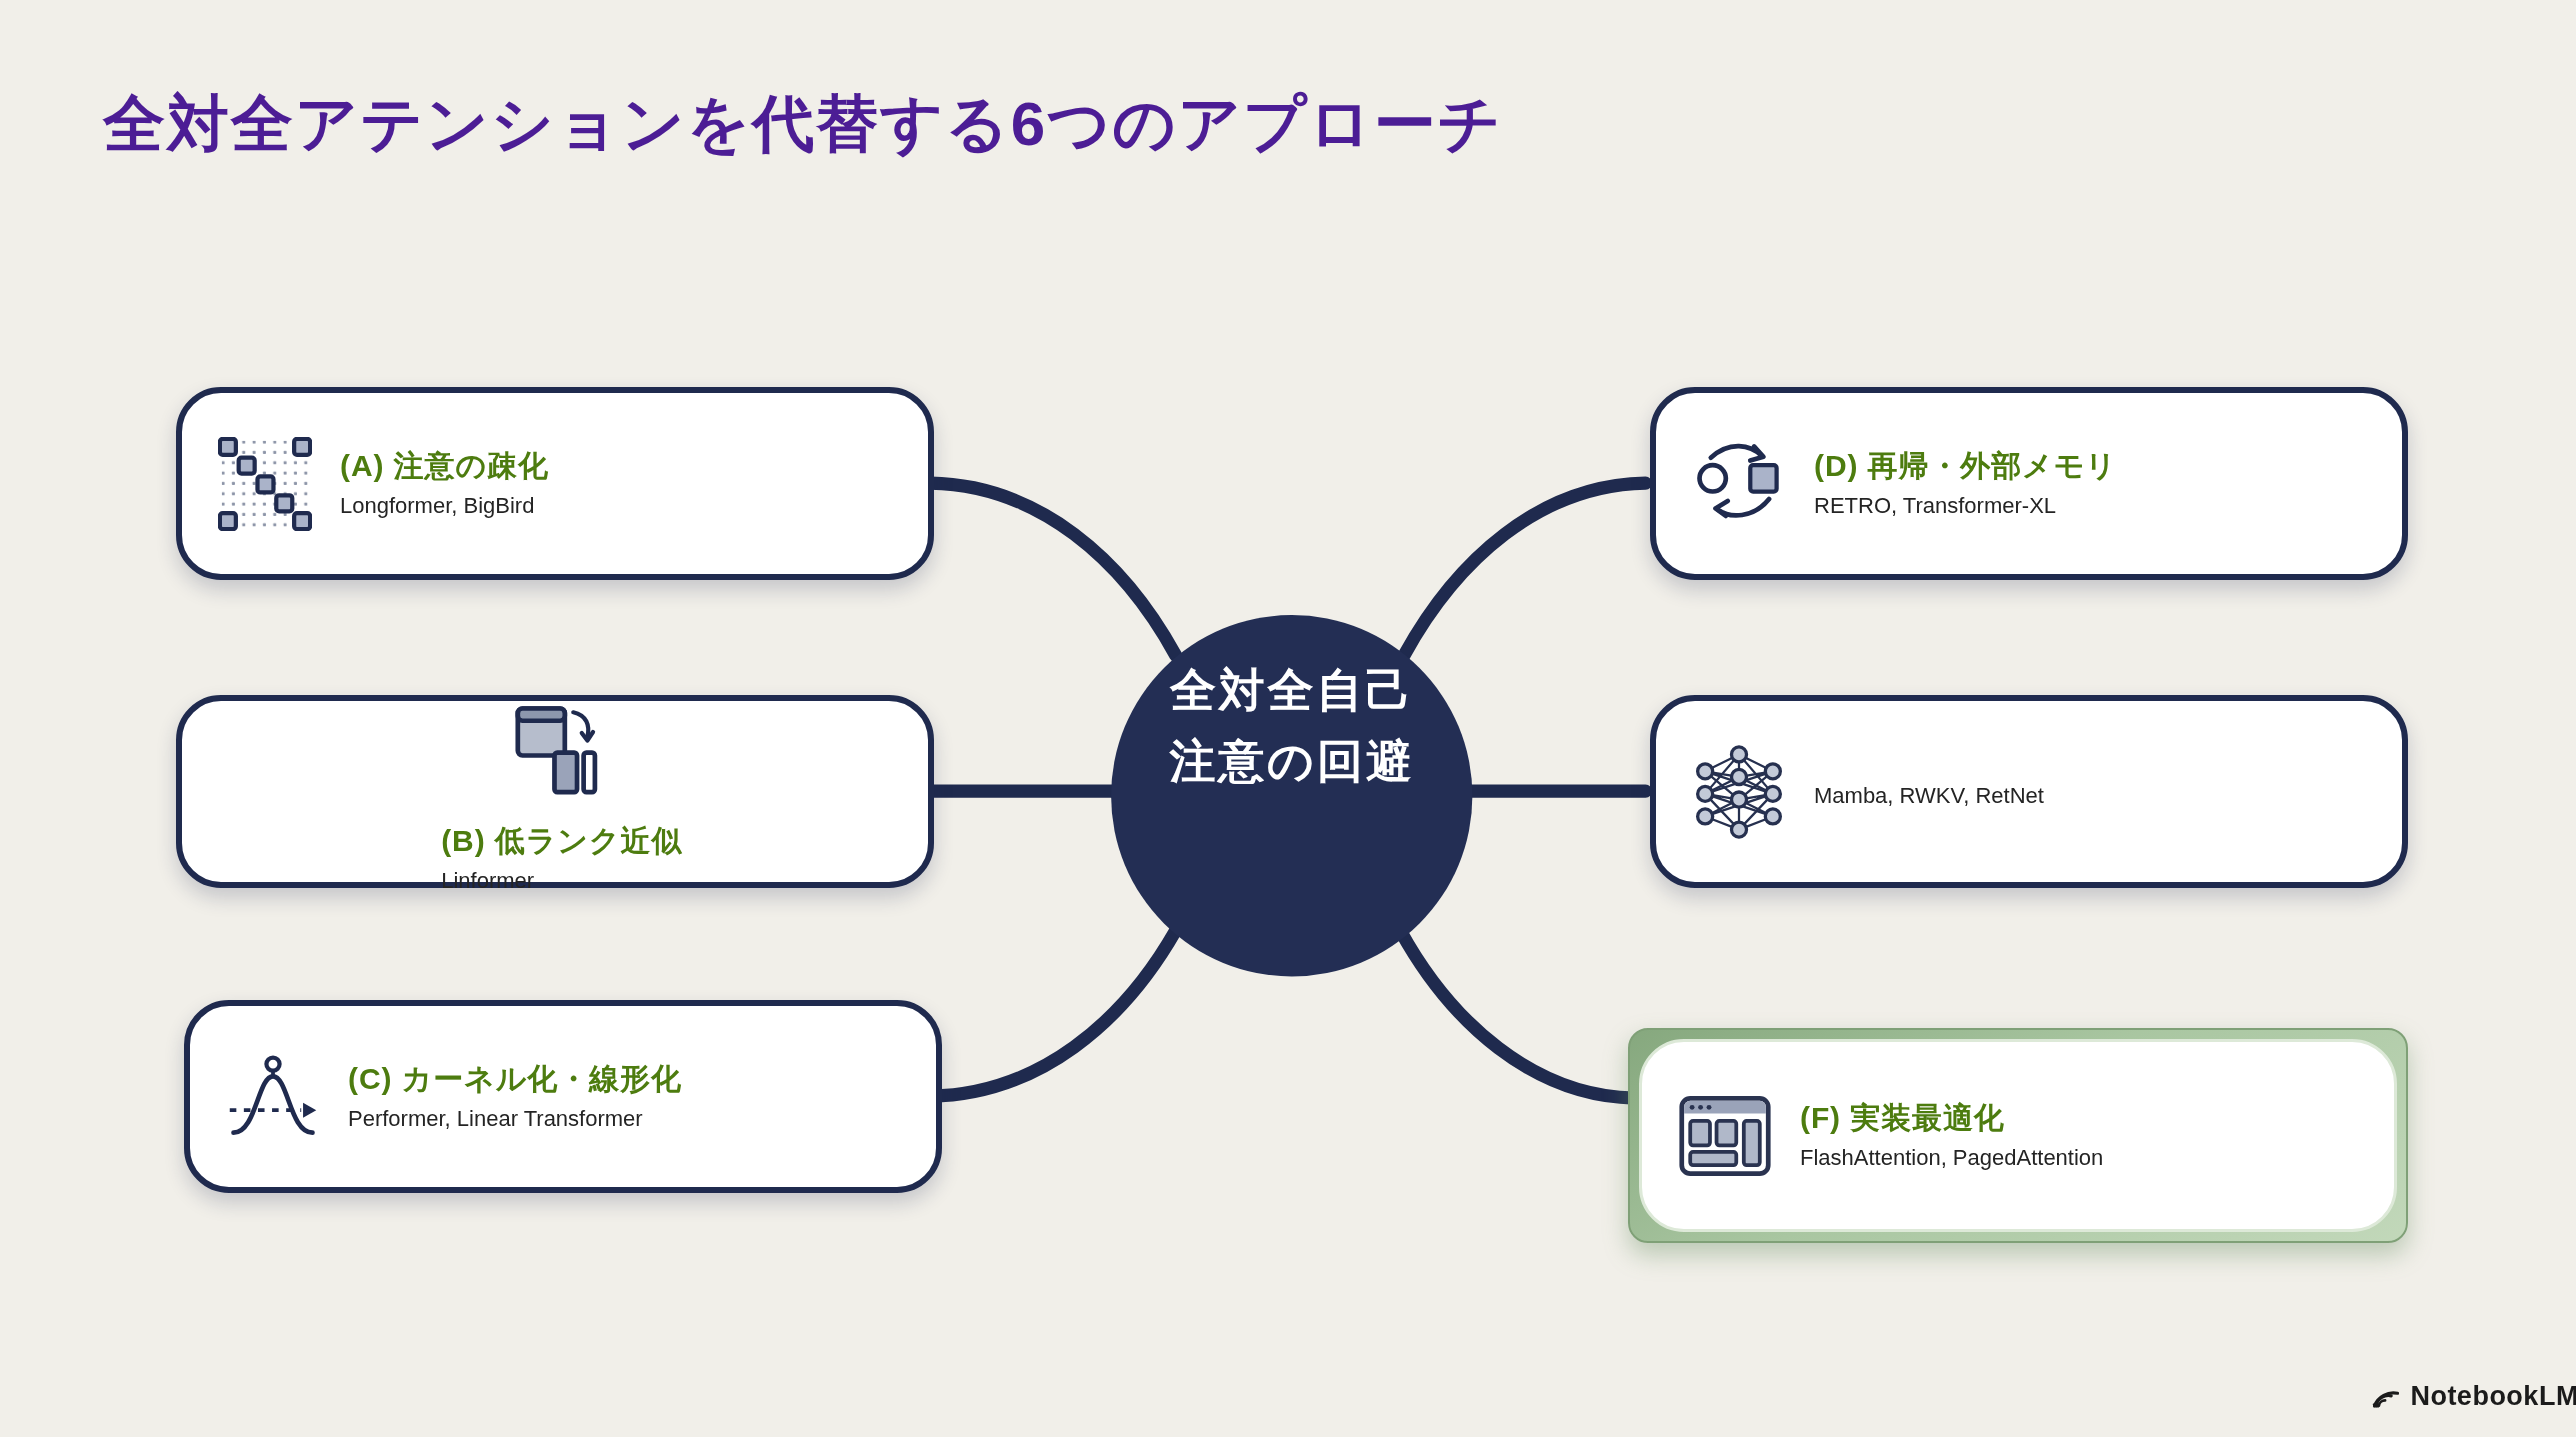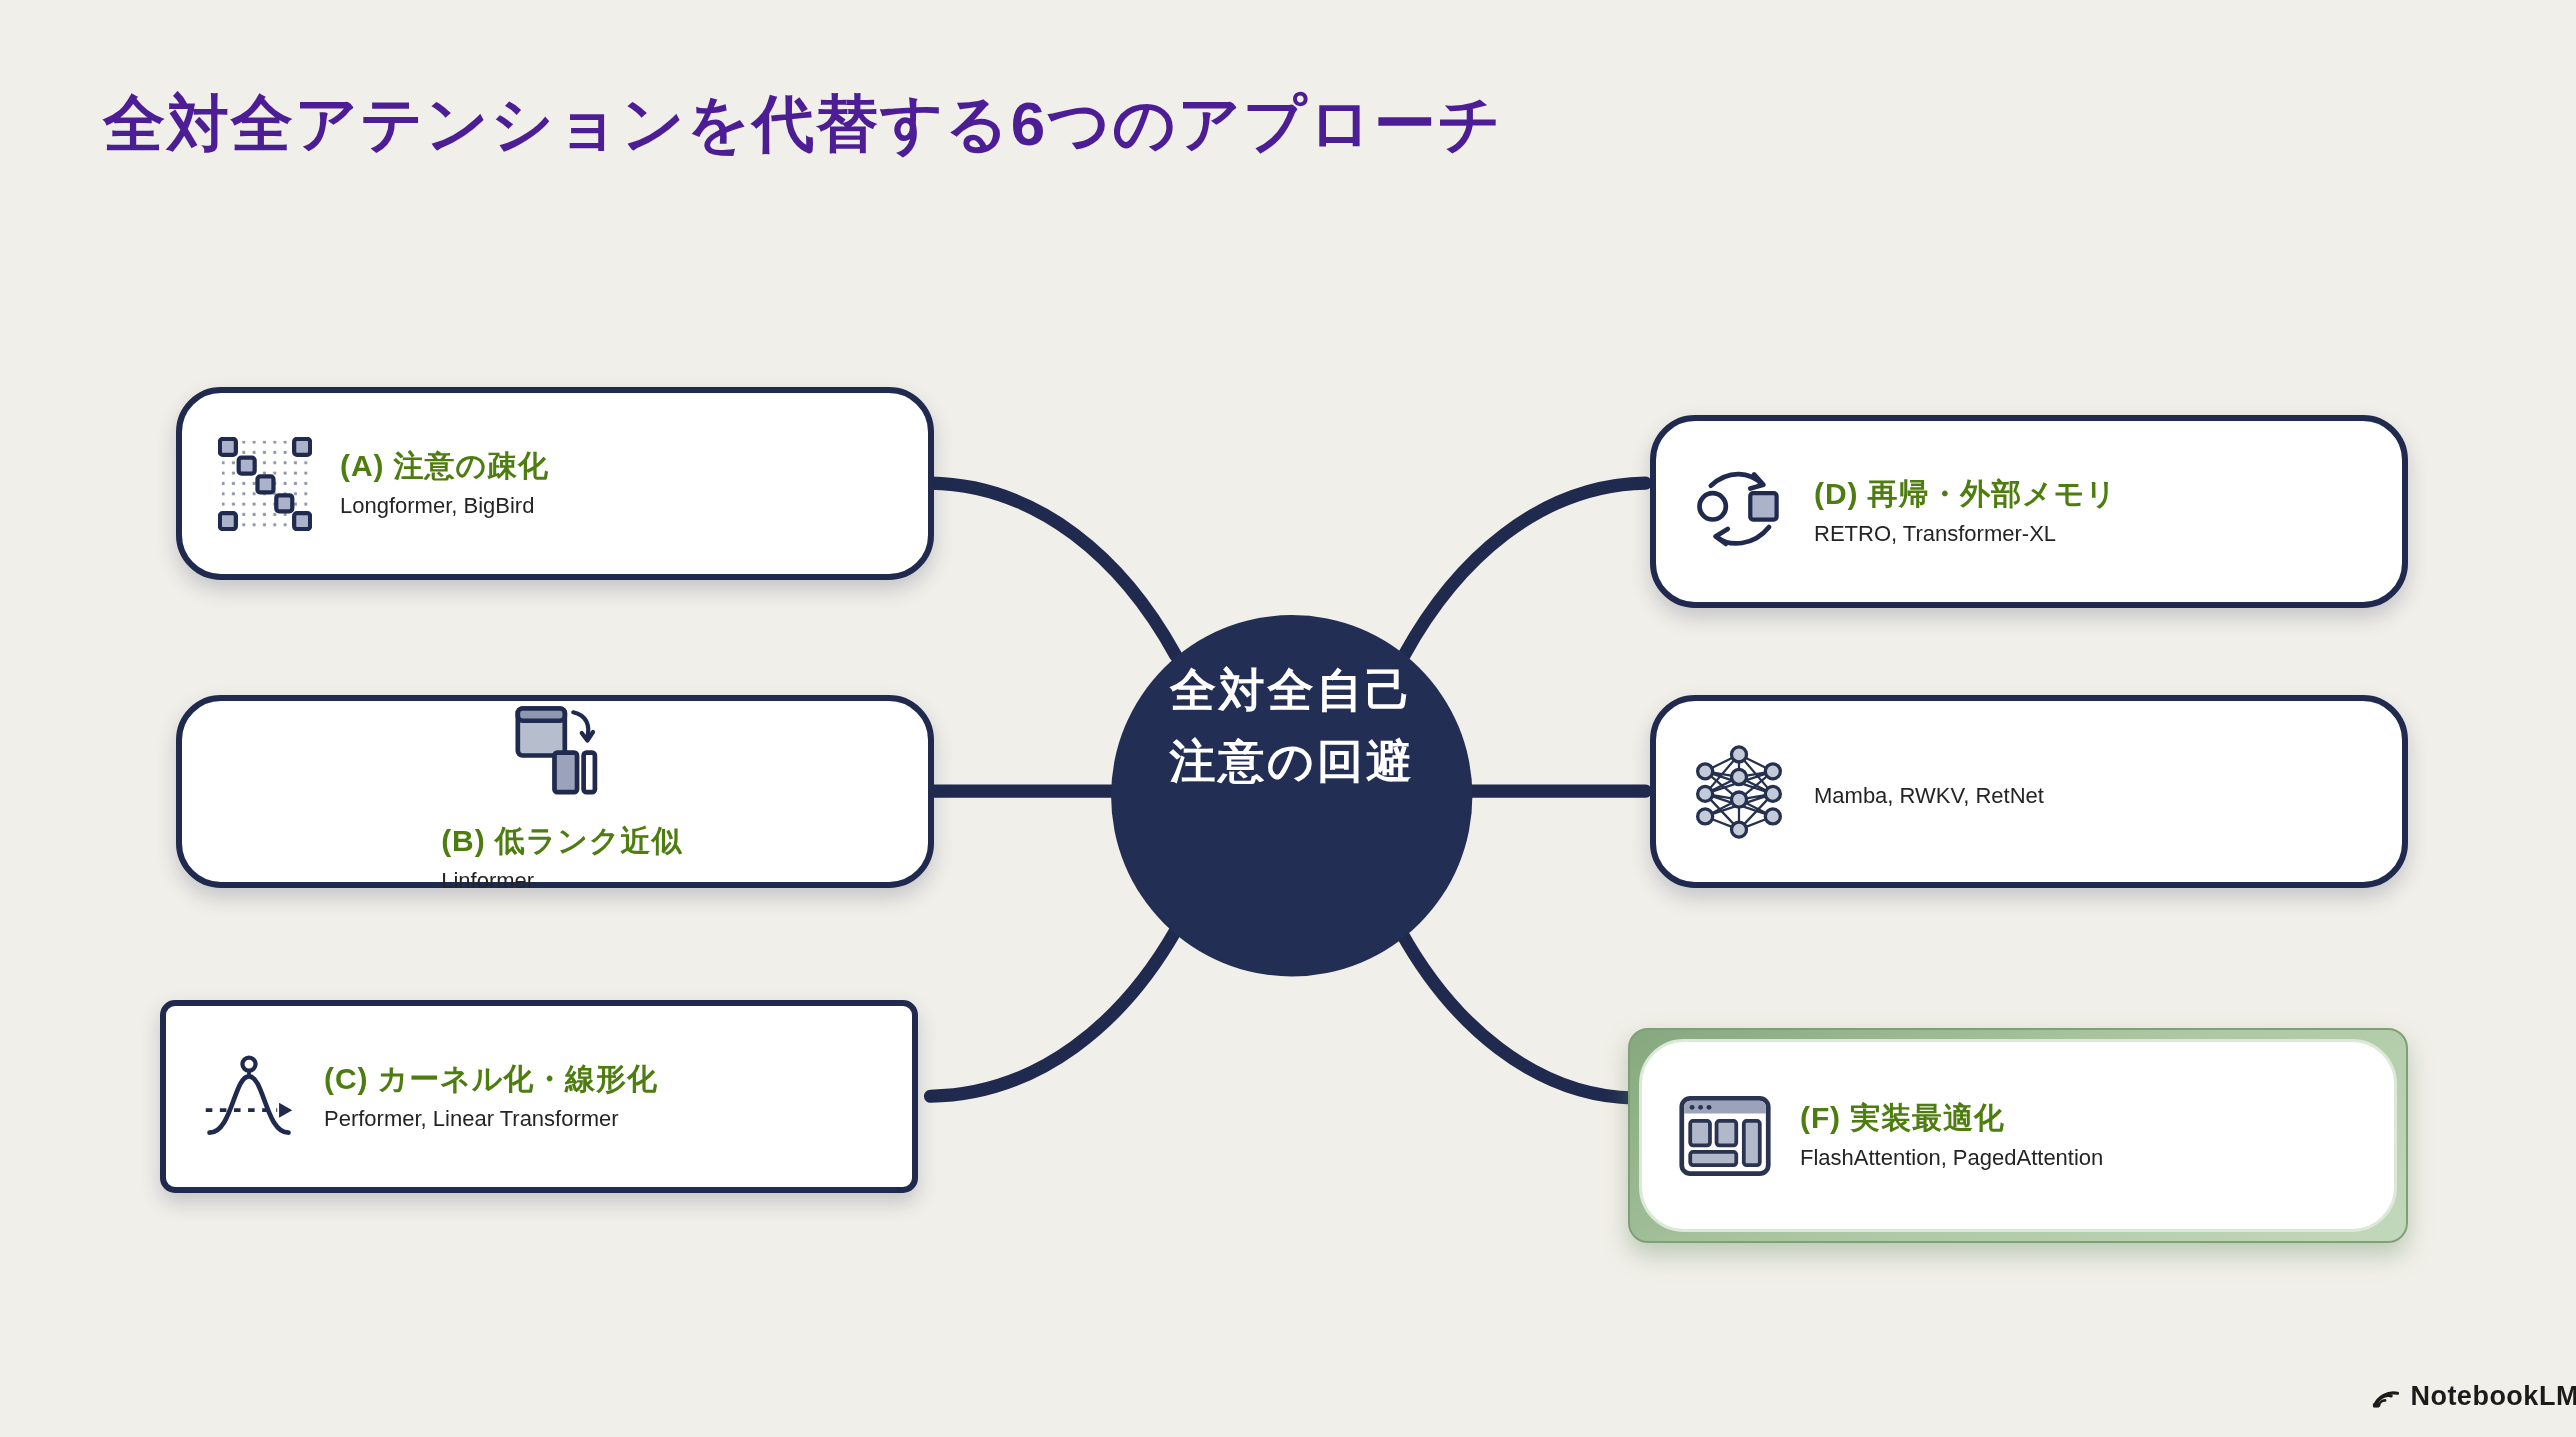--- a/index.html
+++ b/index.html
@@ -26,22 +26,22 @@
   .card {
     position:absolute; width:758px; height:193px;
     background:#ffffff;
     border:6.6px solid #1f2a4e; border-radius:45px;
     display:flex; align-items:center; gap:28px;
     padding:0 22.5px 0 36px;
     box-shadow:0 9.4px 20.6px rgba(31,42,78,.20);
   }
   .card-a { left:176px;  top:387px; }
   .card-b { left:176px;  top:695px;flex-direction:column; }
-  .card-c { left:160px;  top:1000px;border-radius:15px; }
-  .card-d { left:1650px; top:387px;margin-top:28px; }
+  .card-c { left:184px;  top:1000px; }
+  .card-d { left:1650px; top:387px; }
   .card-e { left:1650px; top:695px; }
   .green-ring {
     position:absolute; left:1628px; top:1028px;
     padding:9px; border-radius:20px;
     background:linear-gradient(150deg,#86a87e 0%, #a9c6a1 45%, #c2d8ba 100%);
     border:2.8px solid #7fa077;
     box-shadow:0 11.2px 24px rgba(108,146,102,.40);
   }
   .green-ring .card {
     position:relative; left:0; top:0;

